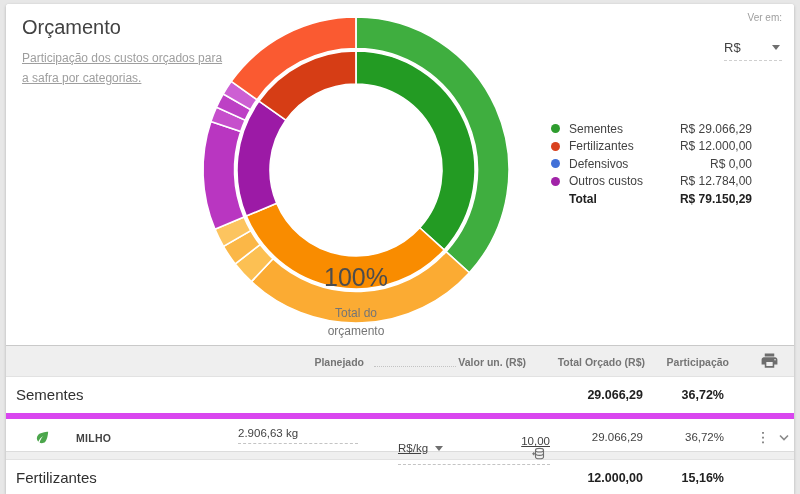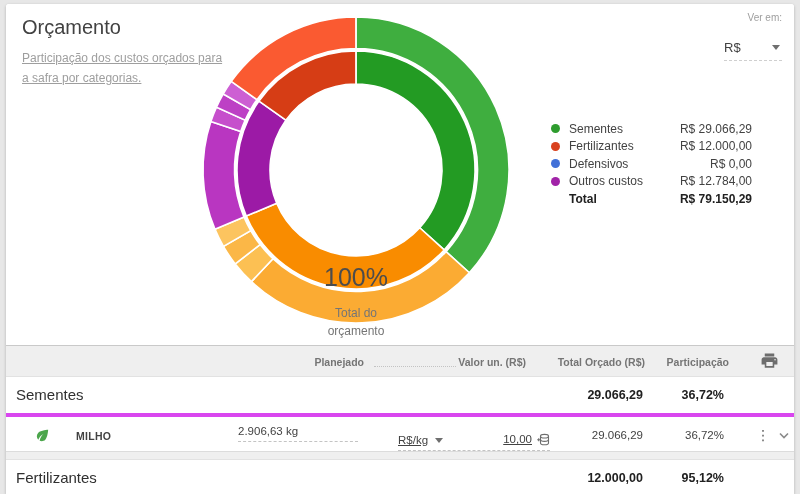--- a/index.html
+++ b/index.html
@@ -59,32 +59,32 @@
   .print-btn { position:absolute; right:14px; top:5px; width:20px; height:20px; cursor:pointer; }
 
   .group { background:#fff; border-top:1px solid #e2e2e2; border-bottom:1px solid #dcdcdc; }
   .gap { height:7px; }
   .cat-row { position:relative; height:36px; }
   .cat-name { position:absolute; left:10px; top:9px; font-size:15px; color:#303030; font-weight:500; }
   .cat-valor { position:absolute; right:151px; top:11px; font-size:12.5px; font-weight:bold; color:#212121; }
   .cat-part  { position:absolute; right:70px;  top:11px; font-size:12.5px; font-weight:bold; color:#212121; }
   .group2 .cat-row { height:37px; }
 
-  .item-row { position:relative; height:38px; border-top:4px solid #d946ef; font-size:11.5px; color:#424242; }
+  .item-row { position:relative; height:38px; border-top:6px solid #d946ef; font-size:11.5px; color:#424242; }
   .crop-ic { position:absolute; left:28px; top:10px; }
   .item-name { position:absolute; left:70px; top:13px; font-size:10.5px; font-weight:bold;
                letter-spacing:.3px; color:#424242; }
   .field-planejado { position:absolute; right:436px; top:8px; width:120px; text-align:left;
                      padding:0 6px 4px 0; border-bottom:1px dashed #c4c4c4; cursor:text; }
   .field-unit-val { position:absolute; left:392px; right:244px; top:16px;
                     display:flex; align-items:center; justify-content:space-between;
                     padding-bottom:3px; border-bottom:1px dashed #c4c4c4;text-decoration:underline; }
   .unit-select { display:flex; align-items:center; gap:7px; cursor:pointer; }
   .coins { margin-left:5px; display:inline-flex; }
-  .valor-un-wrap { display:flex; align-items:flex-start; cursor:text; }
+  .valor-un-wrap { display:flex; align-items:center; cursor:text;flex-direction:column; }
   .item-orcado { position:absolute; right:151px; top:12px; }
   .item-part { position:absolute; right:70px; top:12px; }
   .kebab { position:absolute; right:24px; top:8px; font-size:14px; color:#616161;
            cursor:pointer; letter-spacing:0; line-height:20px; }
   .expand { position:absolute; right:4px; top:13px; cursor:pointer; }
 </style>
 </head>
 <body>
 
 <div class="card">
@@ -211,17 +211,17 @@
         </span>
       </div>
     </div>
 
     <div class="gap"></div>
 
     <div class="group group2">
       <div class="cat-row">
         <span class="cat-name">Fertilizantes</span>
         <span class="cat-valor">12.000,00</span>
-        <span class="cat-part">95,12%</span>
+        <span class="cat-part">15,16%</span>
       </div>
     </div>
   </div>
 </div>
 
 </body></html>

